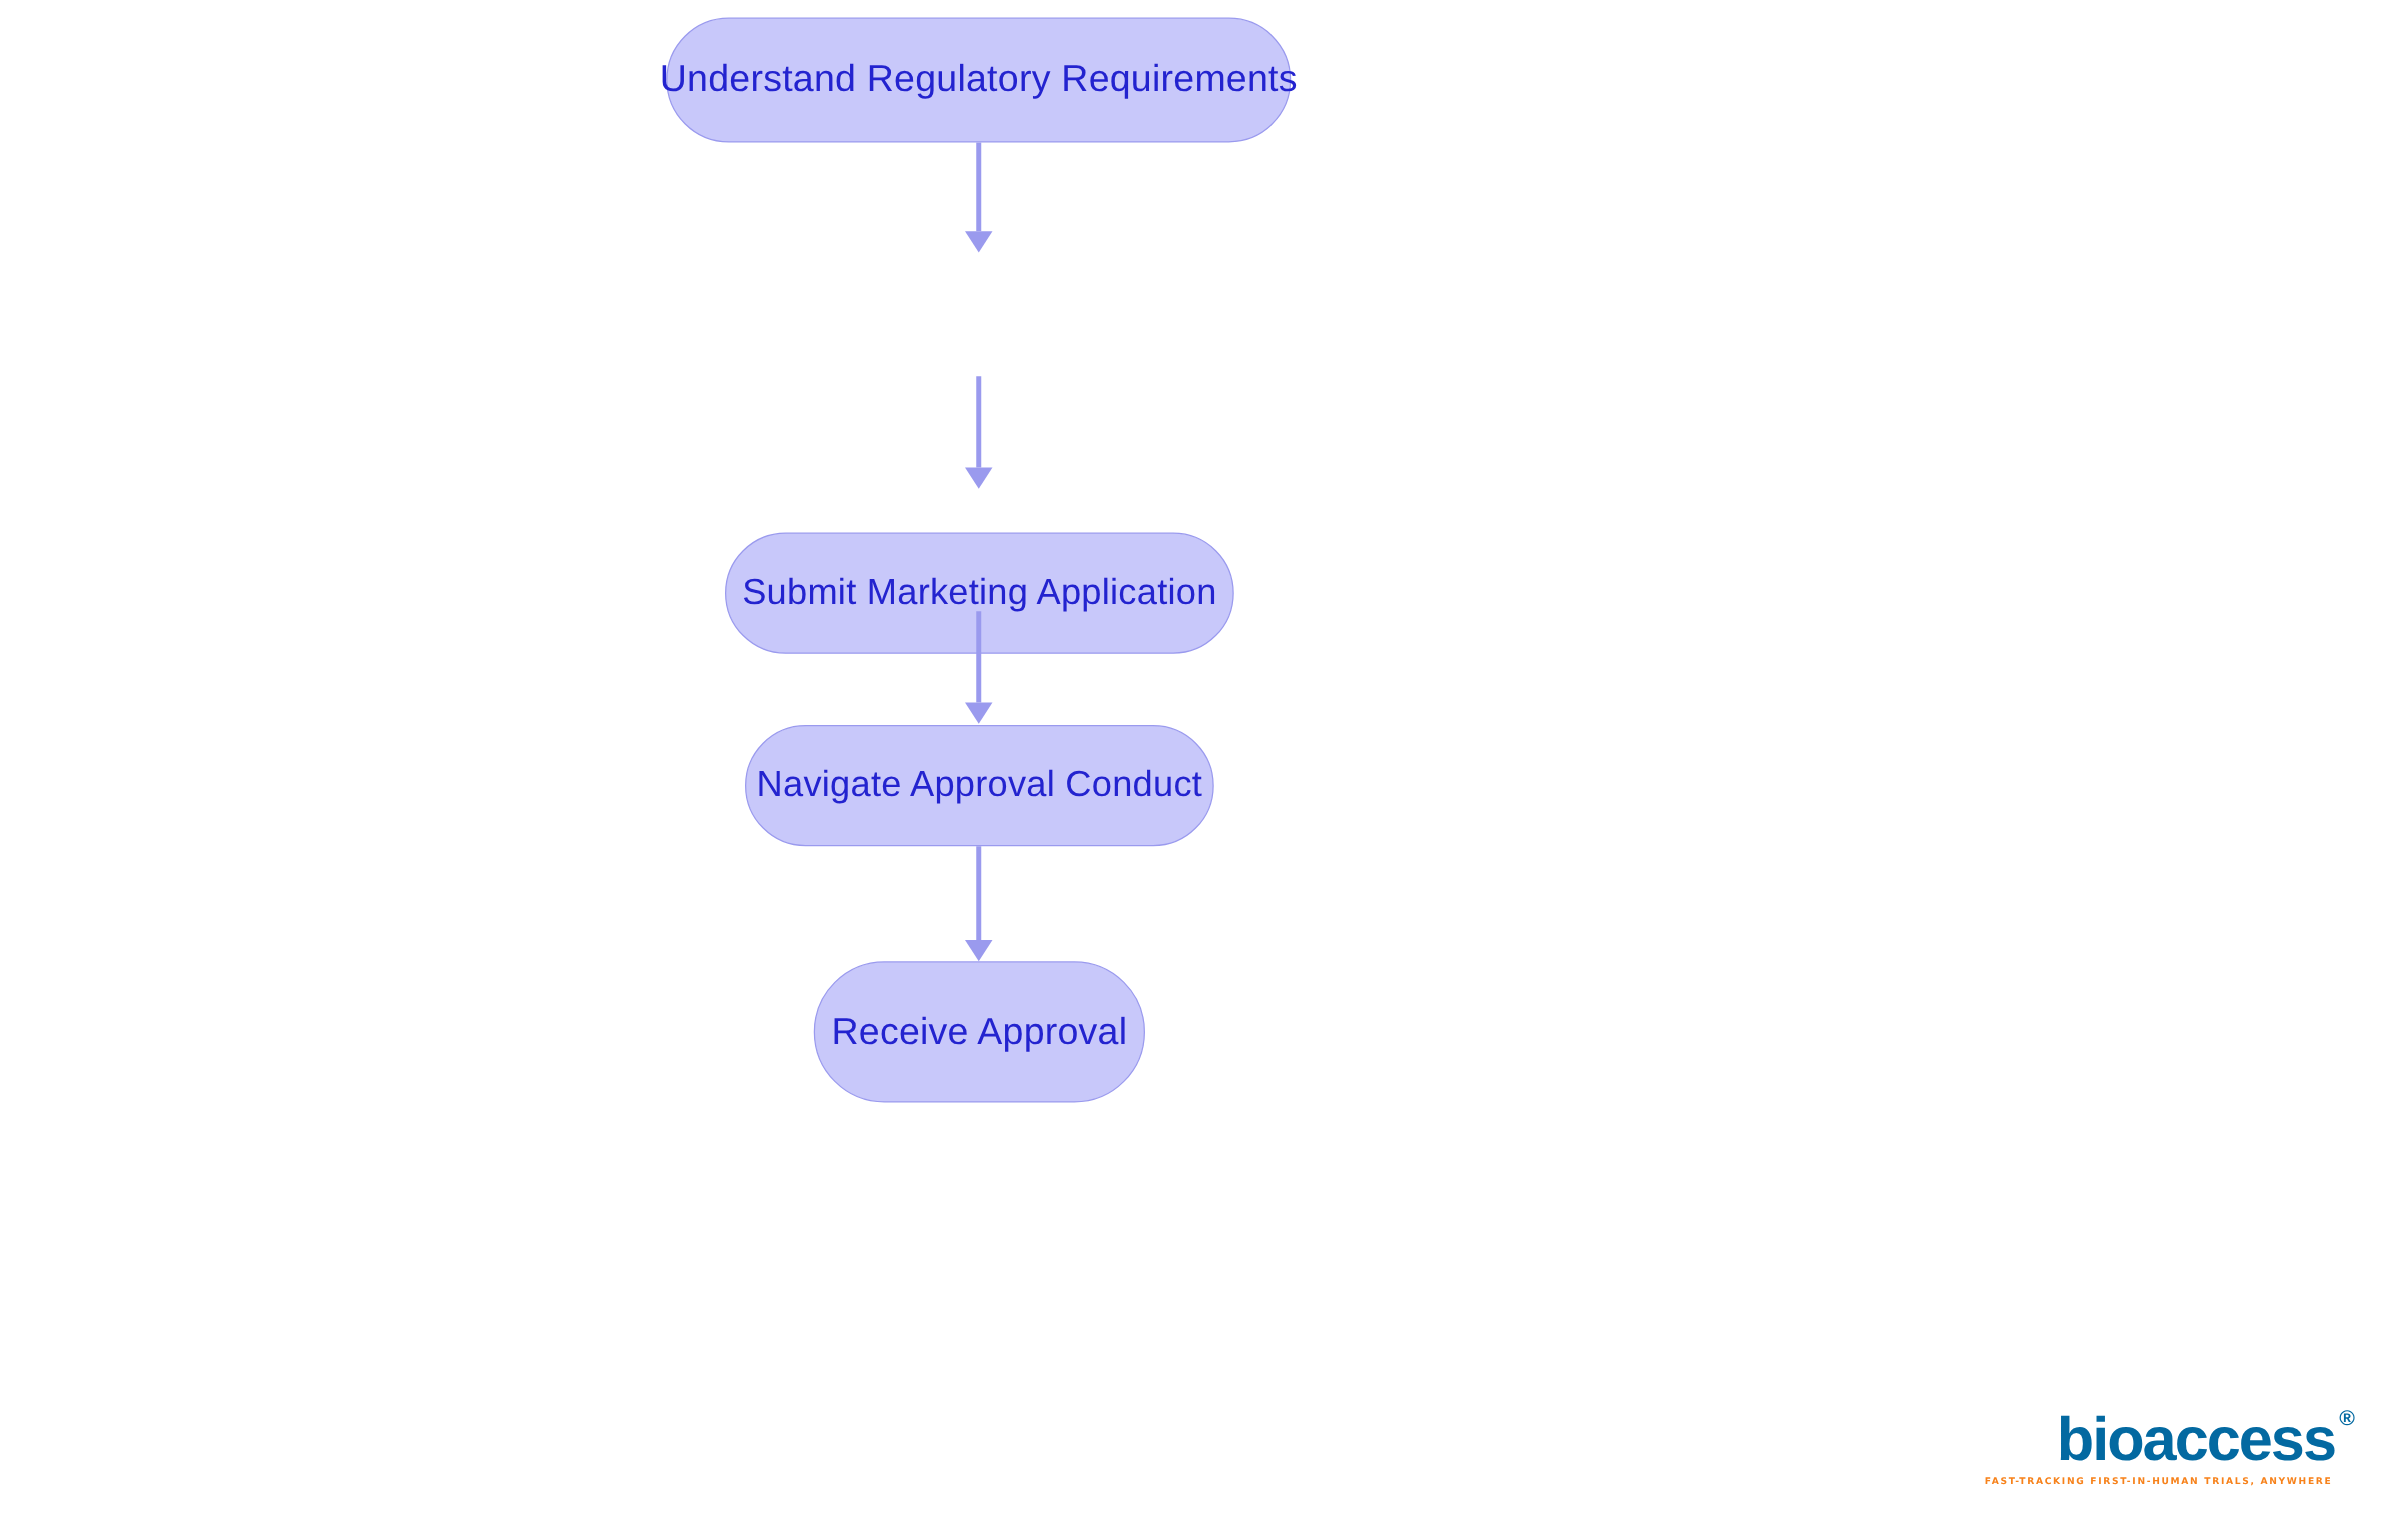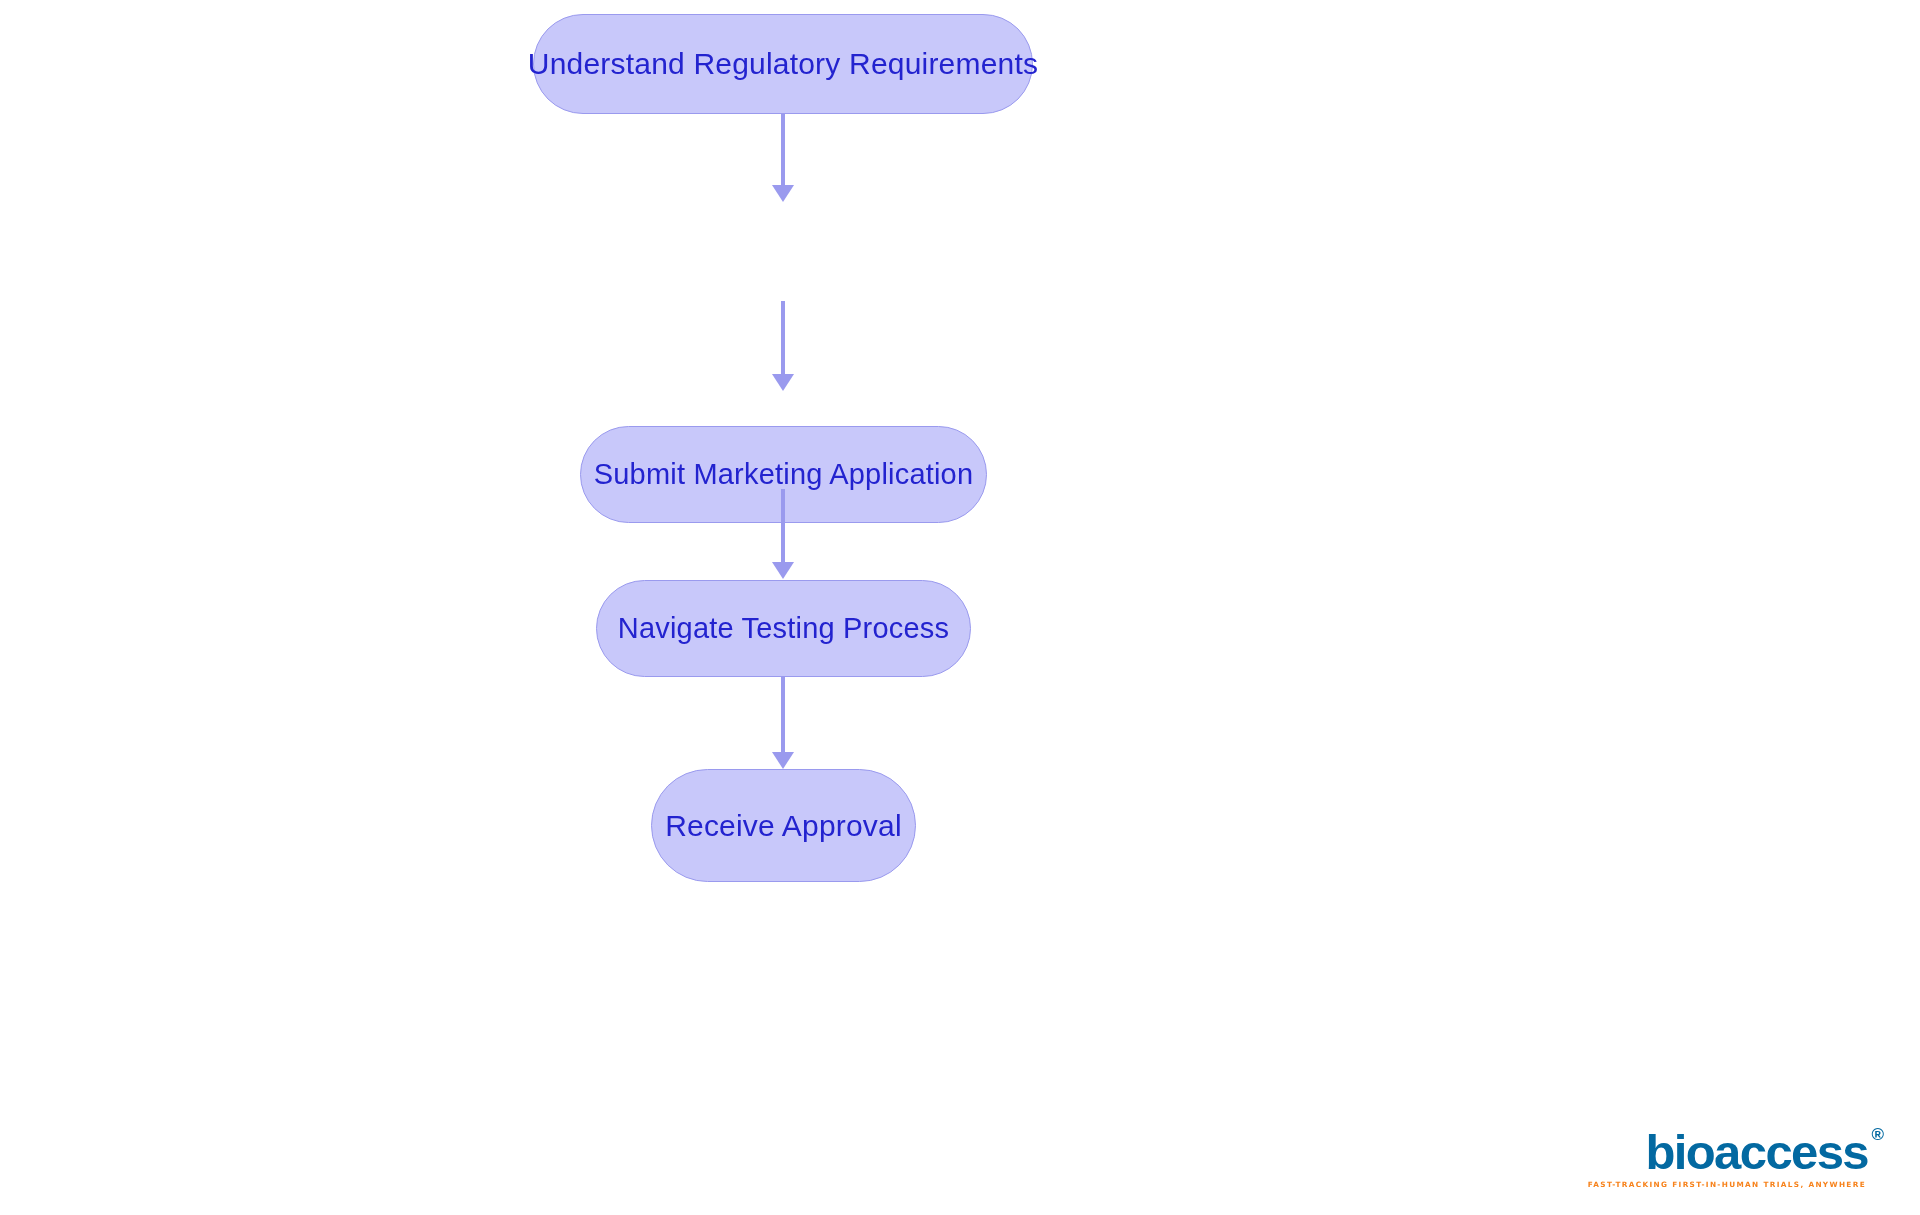--- a/index.html
+++ b/index.html
@@ -137,21 +137,21 @@
     <div class="node" style="left:580px; top:392px; width:407px; height:97px; font-size:29px;margin-top:34px;">
       <span class="node-label">Submit Marketing Application</span>
     </div>
 
     <div class="connector" style="left:783px; top:489px; height:90px;">
       <div class="stem"></div>
       <div class="head"></div>
     </div>
 
     <div class="node" style="left:596px; top:580px; width:375px; height:97px; font-size:29px;">
-      <span class="node-label">Navigate Testing Process</span>
+      <span class="node-label">Navigate Approval Conduct</span>
     </div>
 
     <div class="connector" style="left:783px; top:677px; height:92px;">
       <div class="stem"></div>
       <div class="head"></div>
     </div>
 
     <div class="node" style="left:651px; top:769px; width:265px; height:113px; font-size:30px;">
       <span class="node-label">Receive Approval</span>
     </div>

